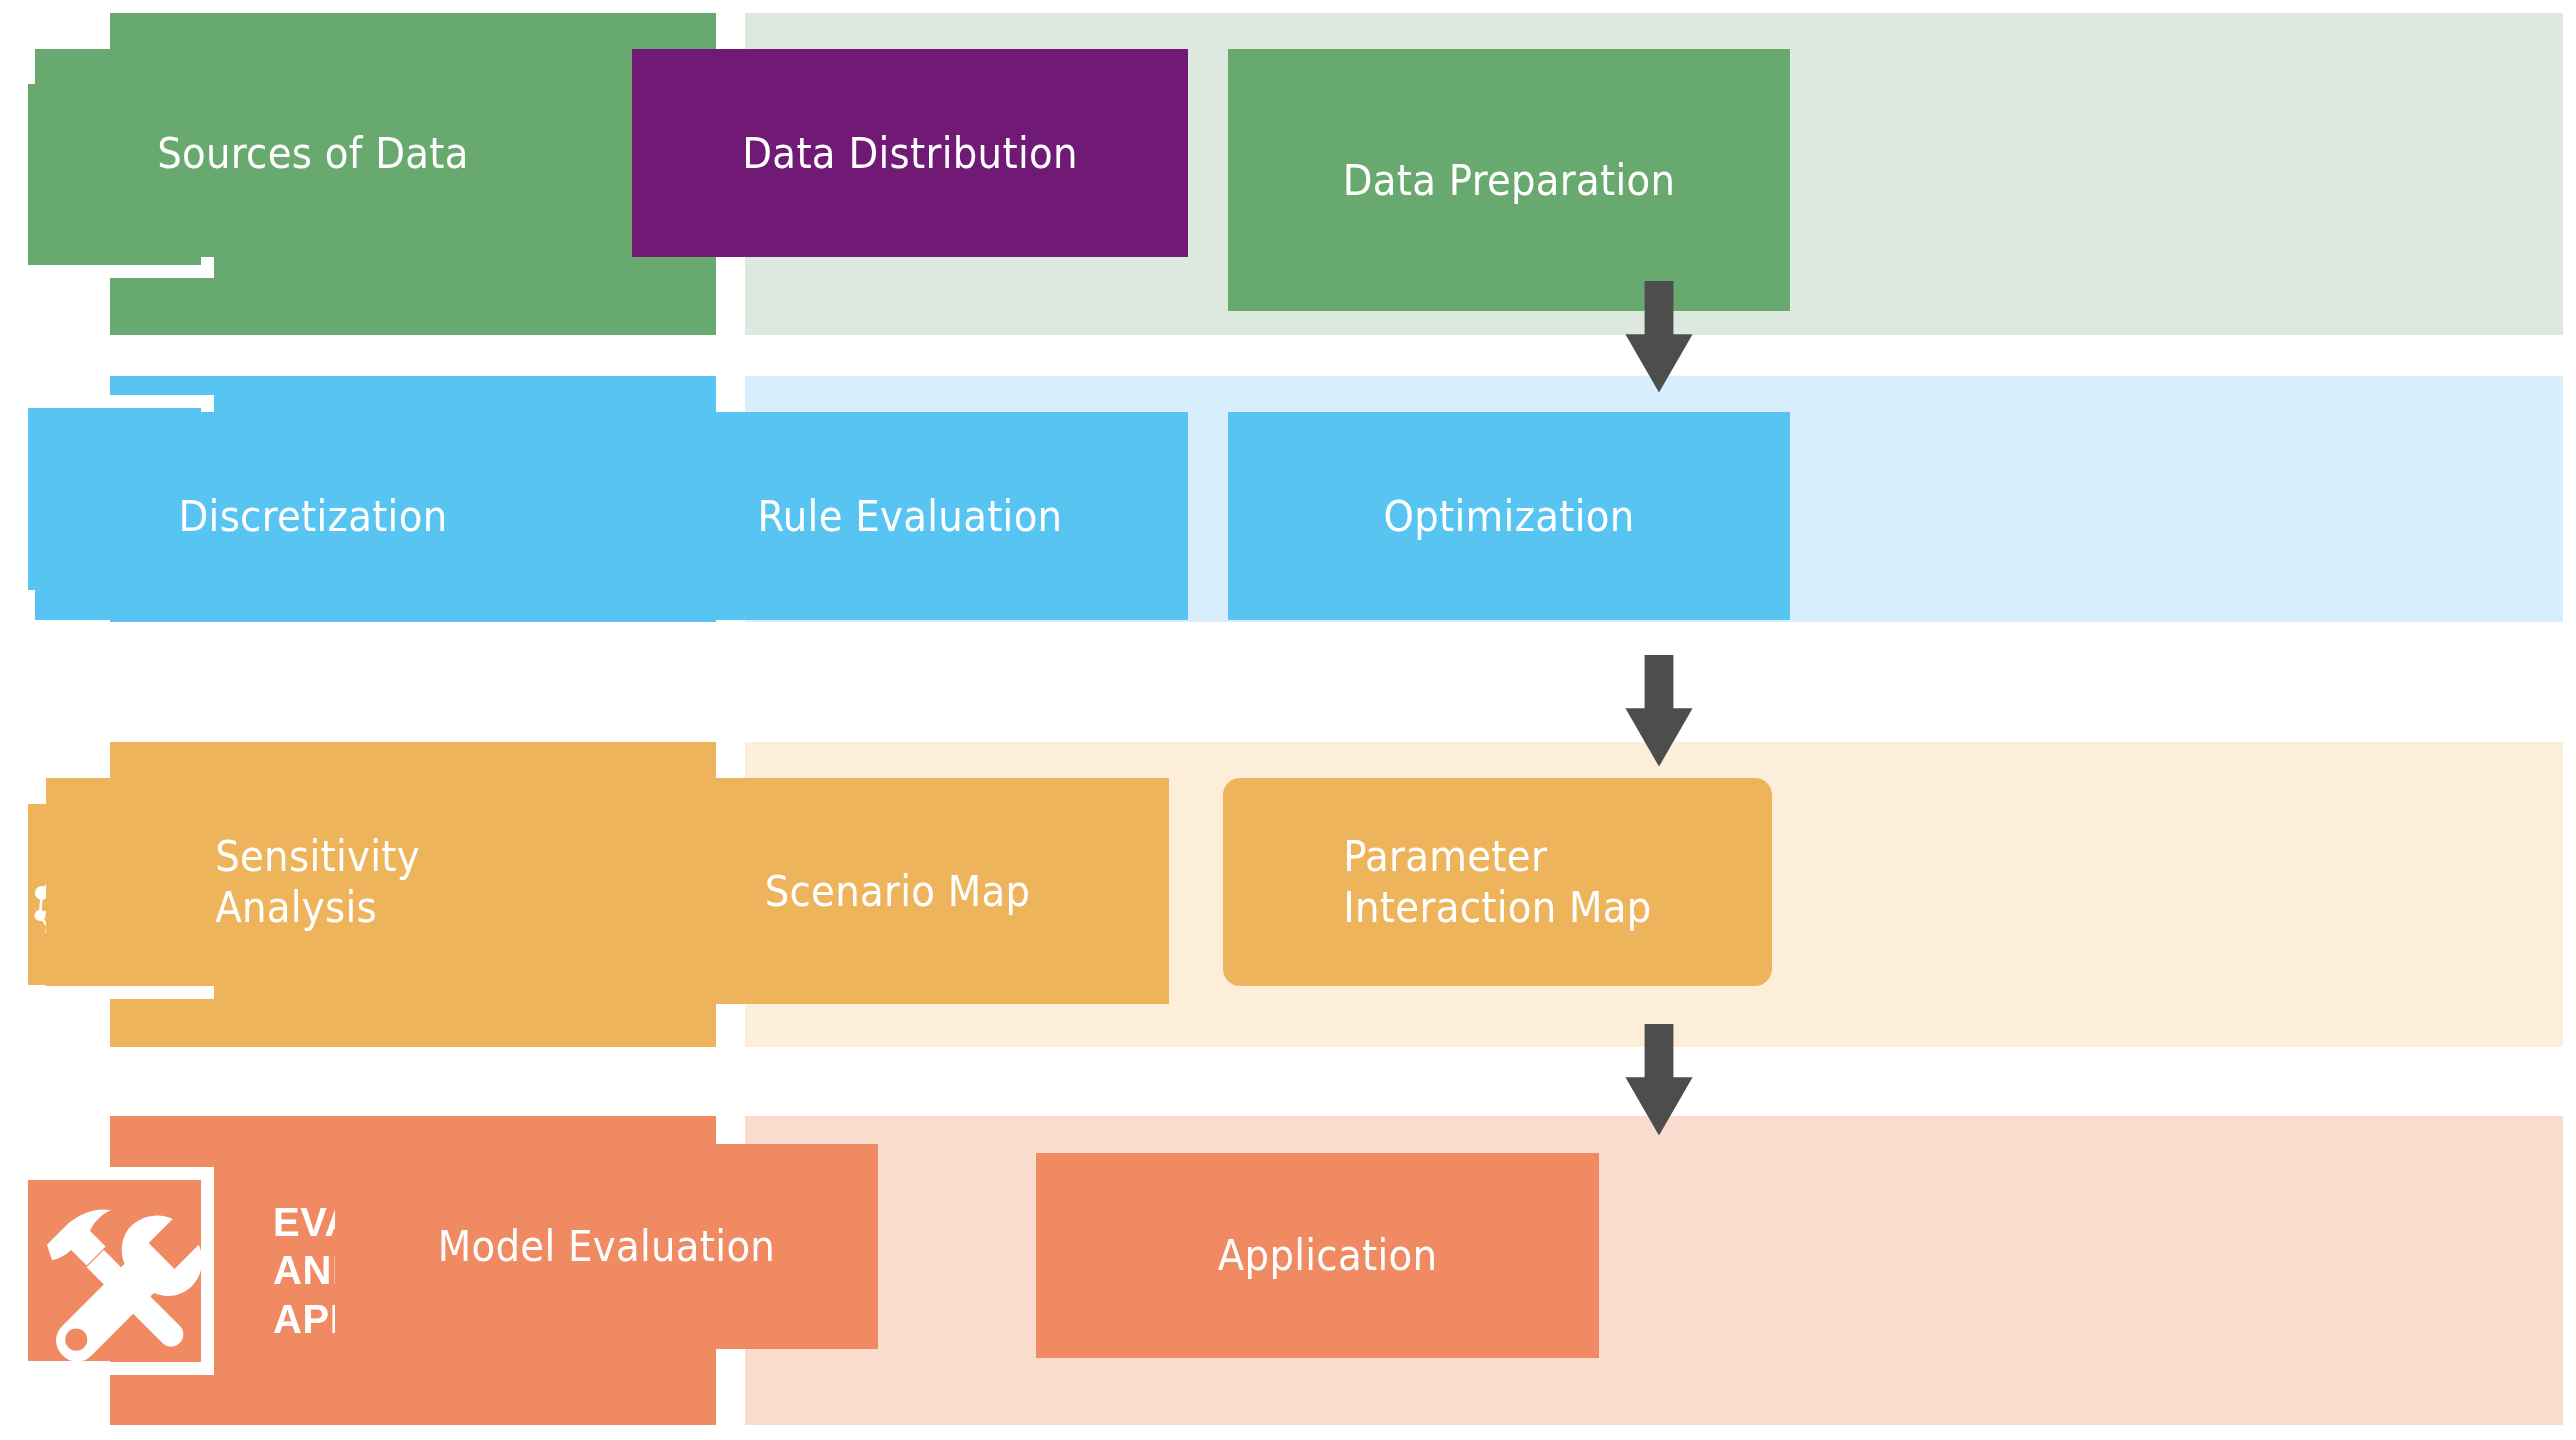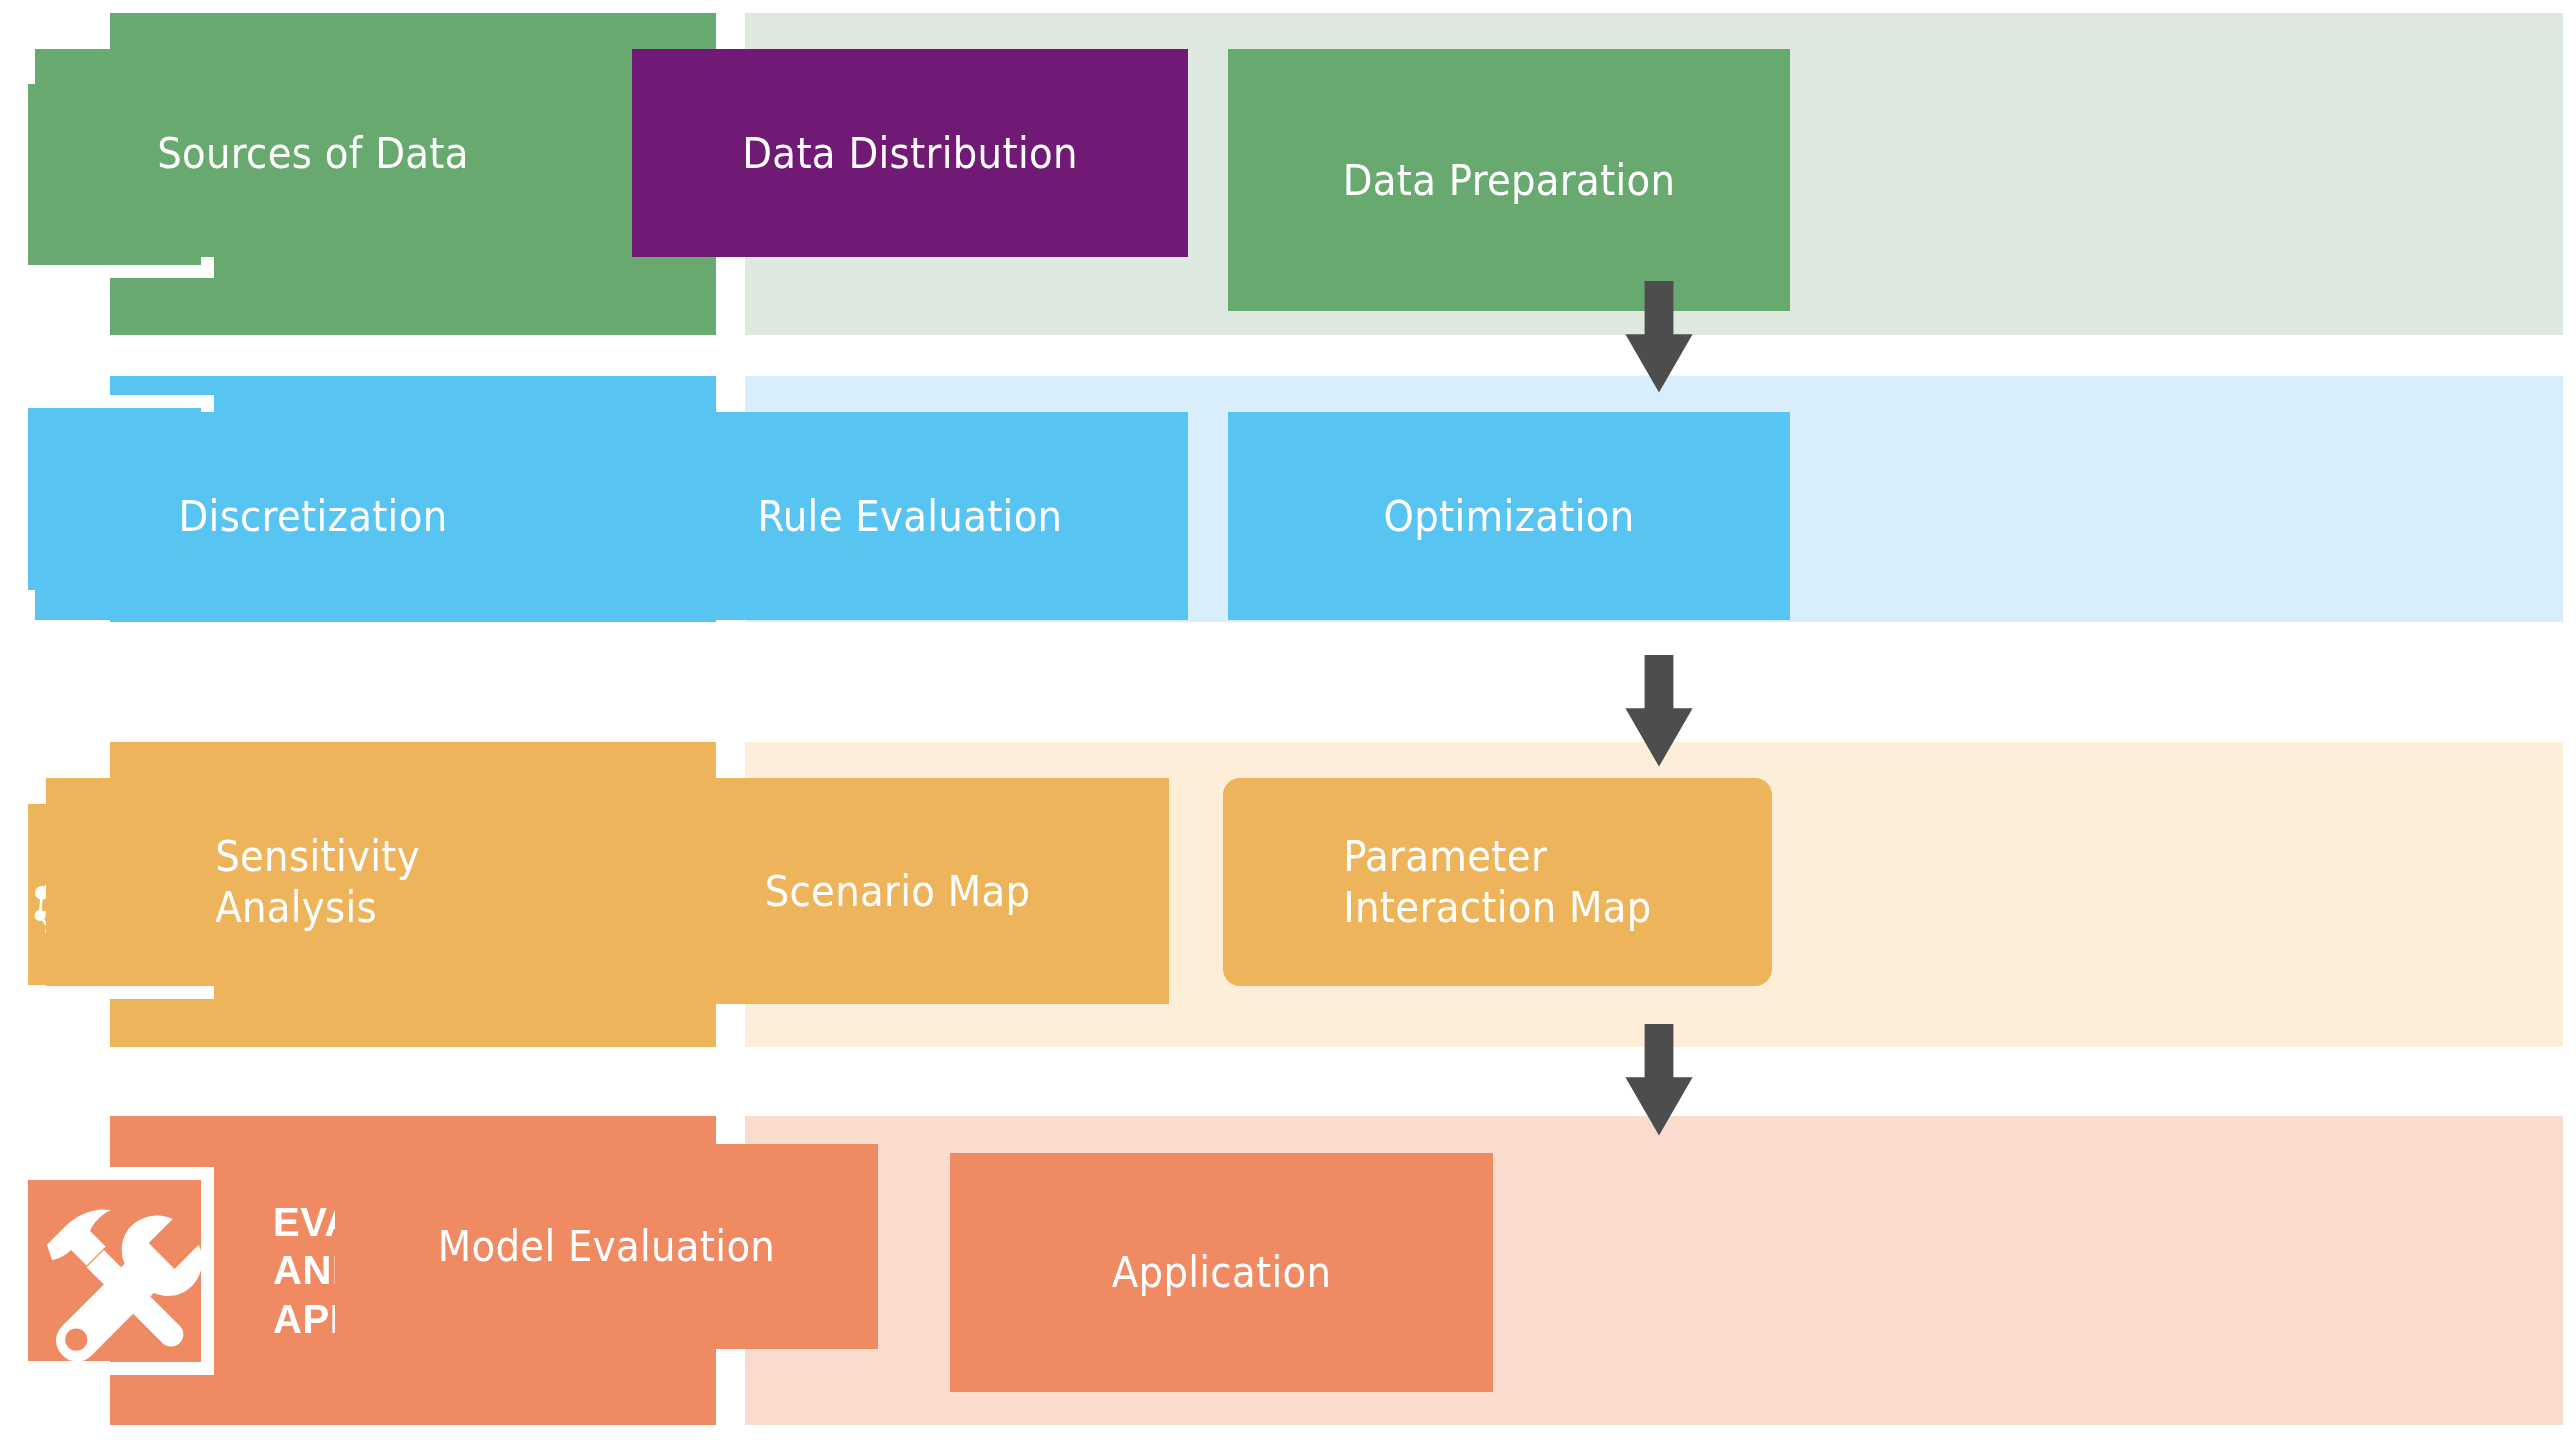--- a/index.html
+++ b/index.html
@@ -62,21 +62,21 @@
   
   #row-2 .box.b0{left:35px;top:36px;width:556px;height:208px;}
   #row-2 .box.b1{left:632px;top:36px;width:556px;height:208px;}
   #row-2 .box.b2{left:1228px;top:36px;width:562px;height:208px;}
   
   #row-3 .box.b0{left:46px;top:36px;width:543px;height:208px;}
   #row-3 .box.b1{left:626px;top:36px;width:543px;height:226px;}
   #row-3 .box.b2{left:1223px;top:36px;width:549px;height:208px;}
   
   #row-4 .box.b0{left:335px;top:28px;width:543px;height:205px;}
-  #row-4 .box.b1{left:950px;top:37px;width:543px;height:239px;}
+  #row-4 .box.b1{left:1036px;top:37px;width:543px;height:205px;padding-left:20px;}
 
   
   .arrow{position:absolute;width:72px;}
   #arrow-1{left:1623px;top:281px;height:114px;}
   #arrow-2{left:1623px;top:655px;height:114px;}
   #arrow-3{left:1623px;top:1024px;height:114px;}
 </style>
 </head>
 <body>
 

